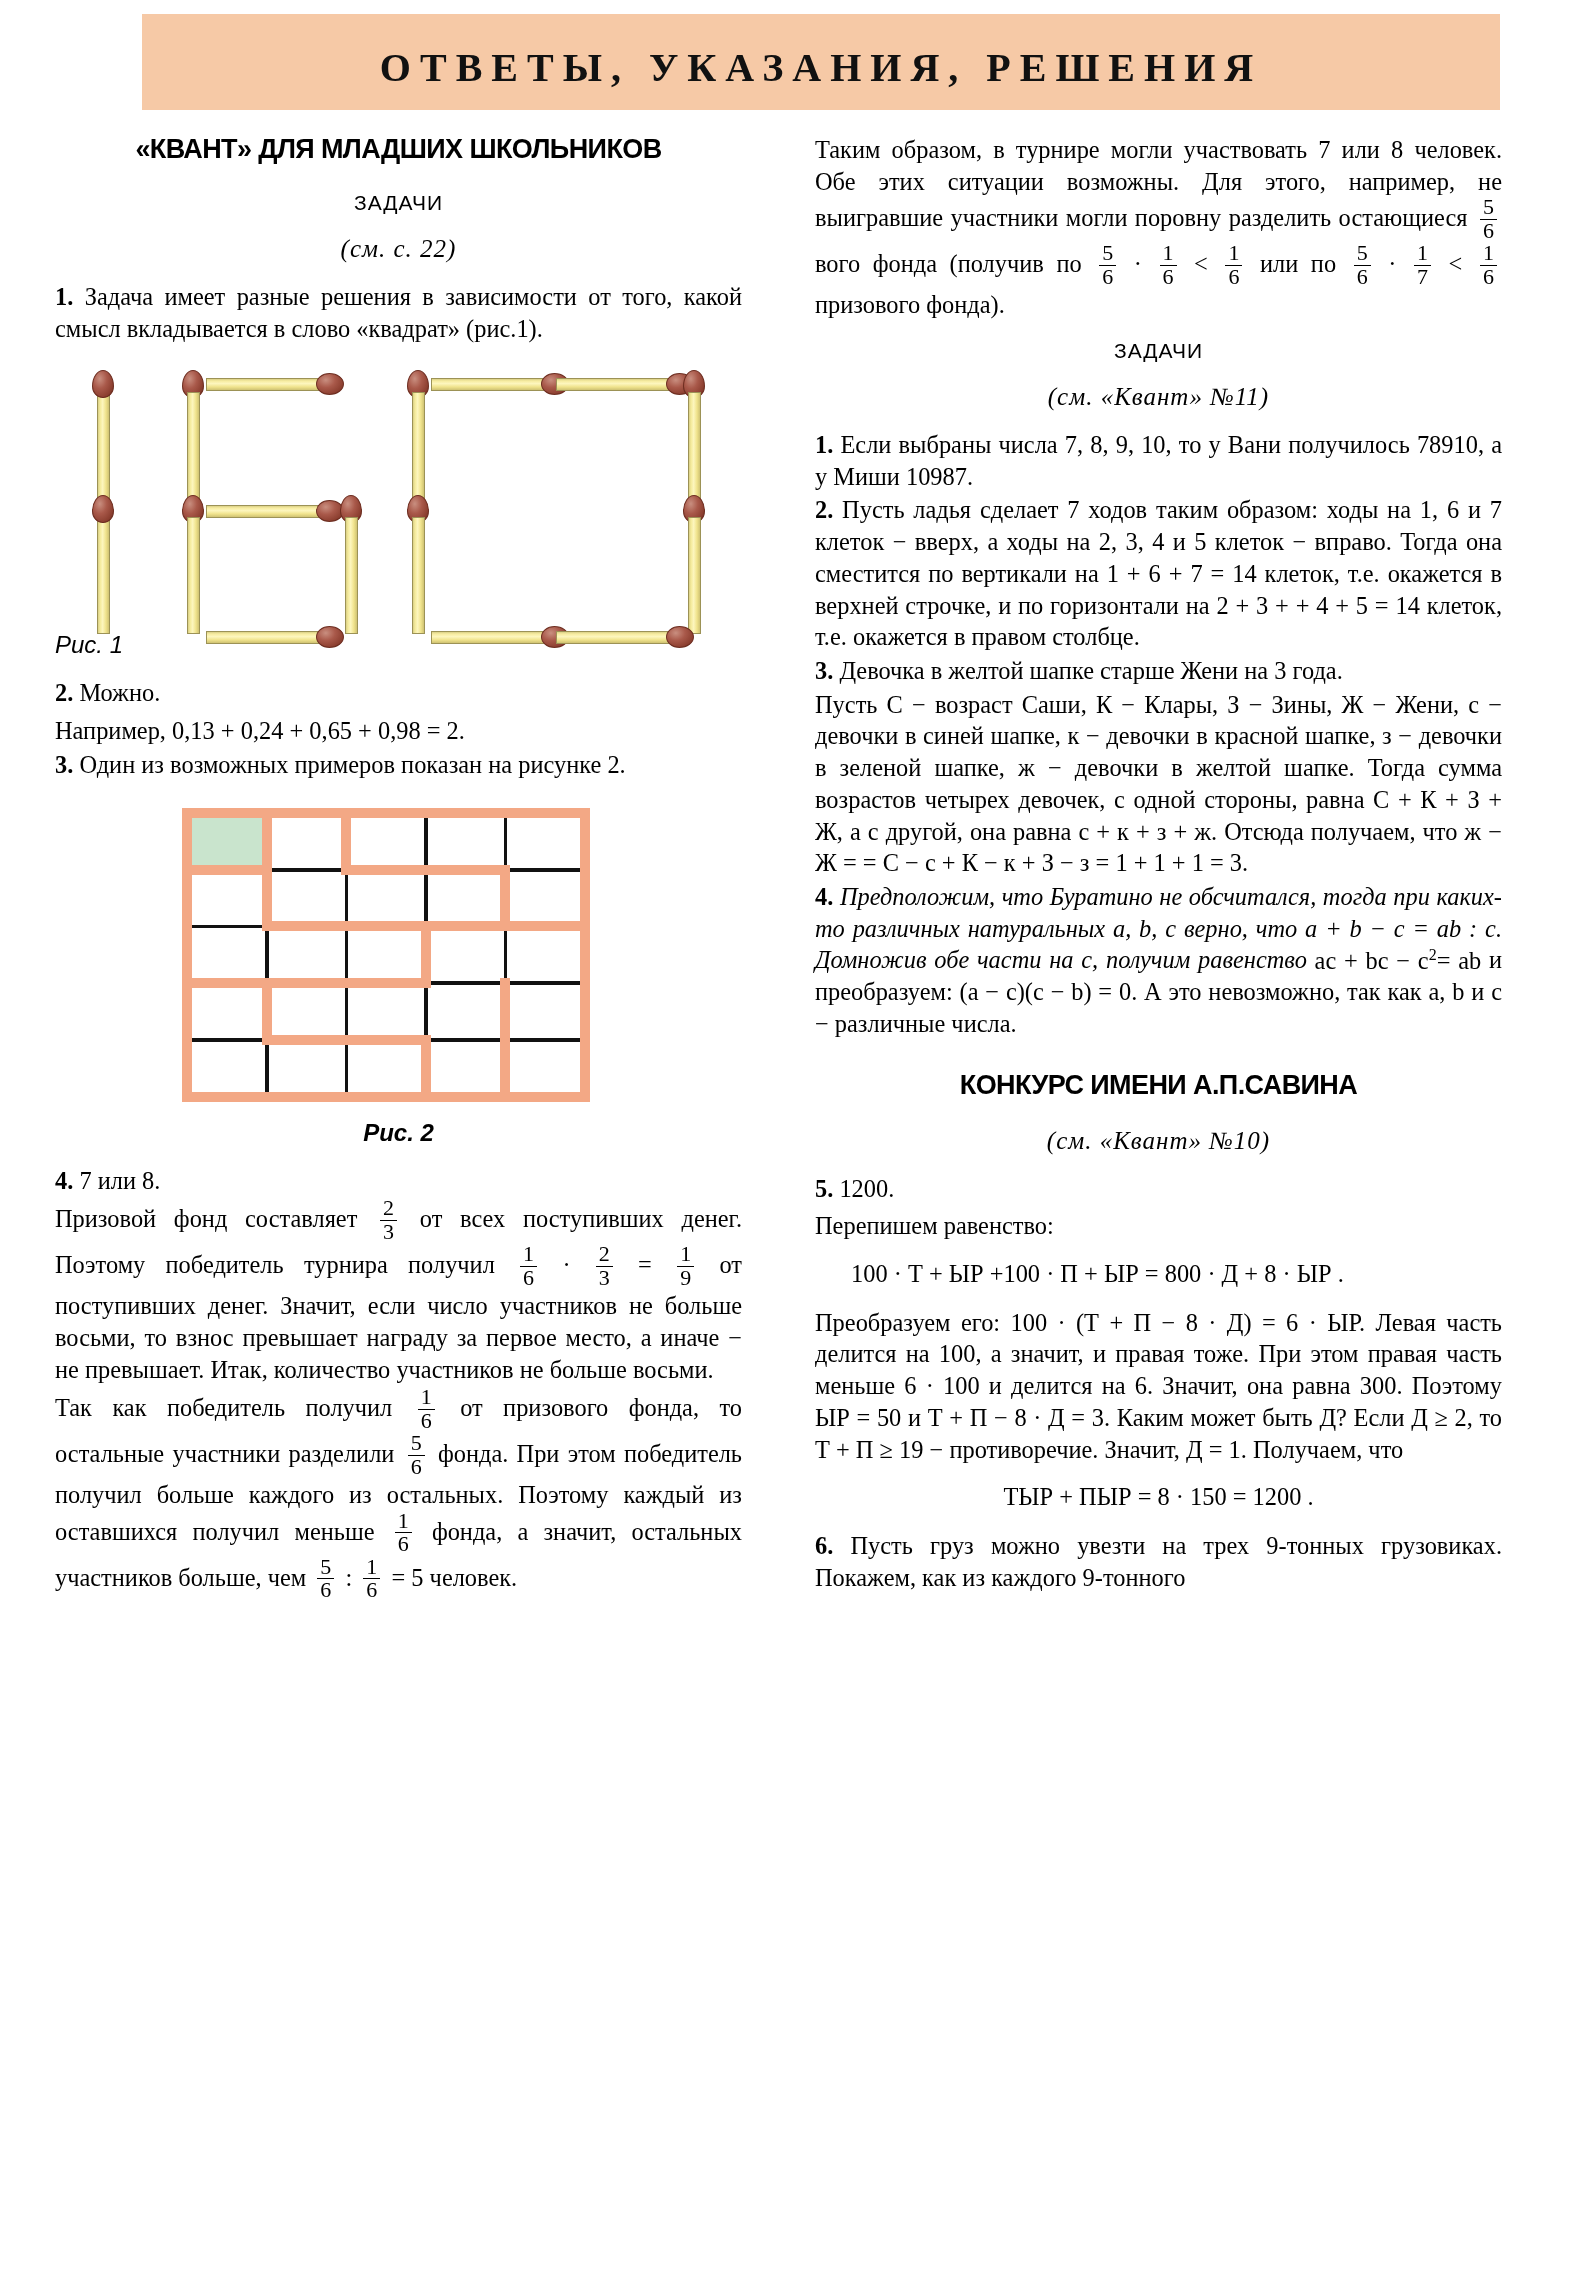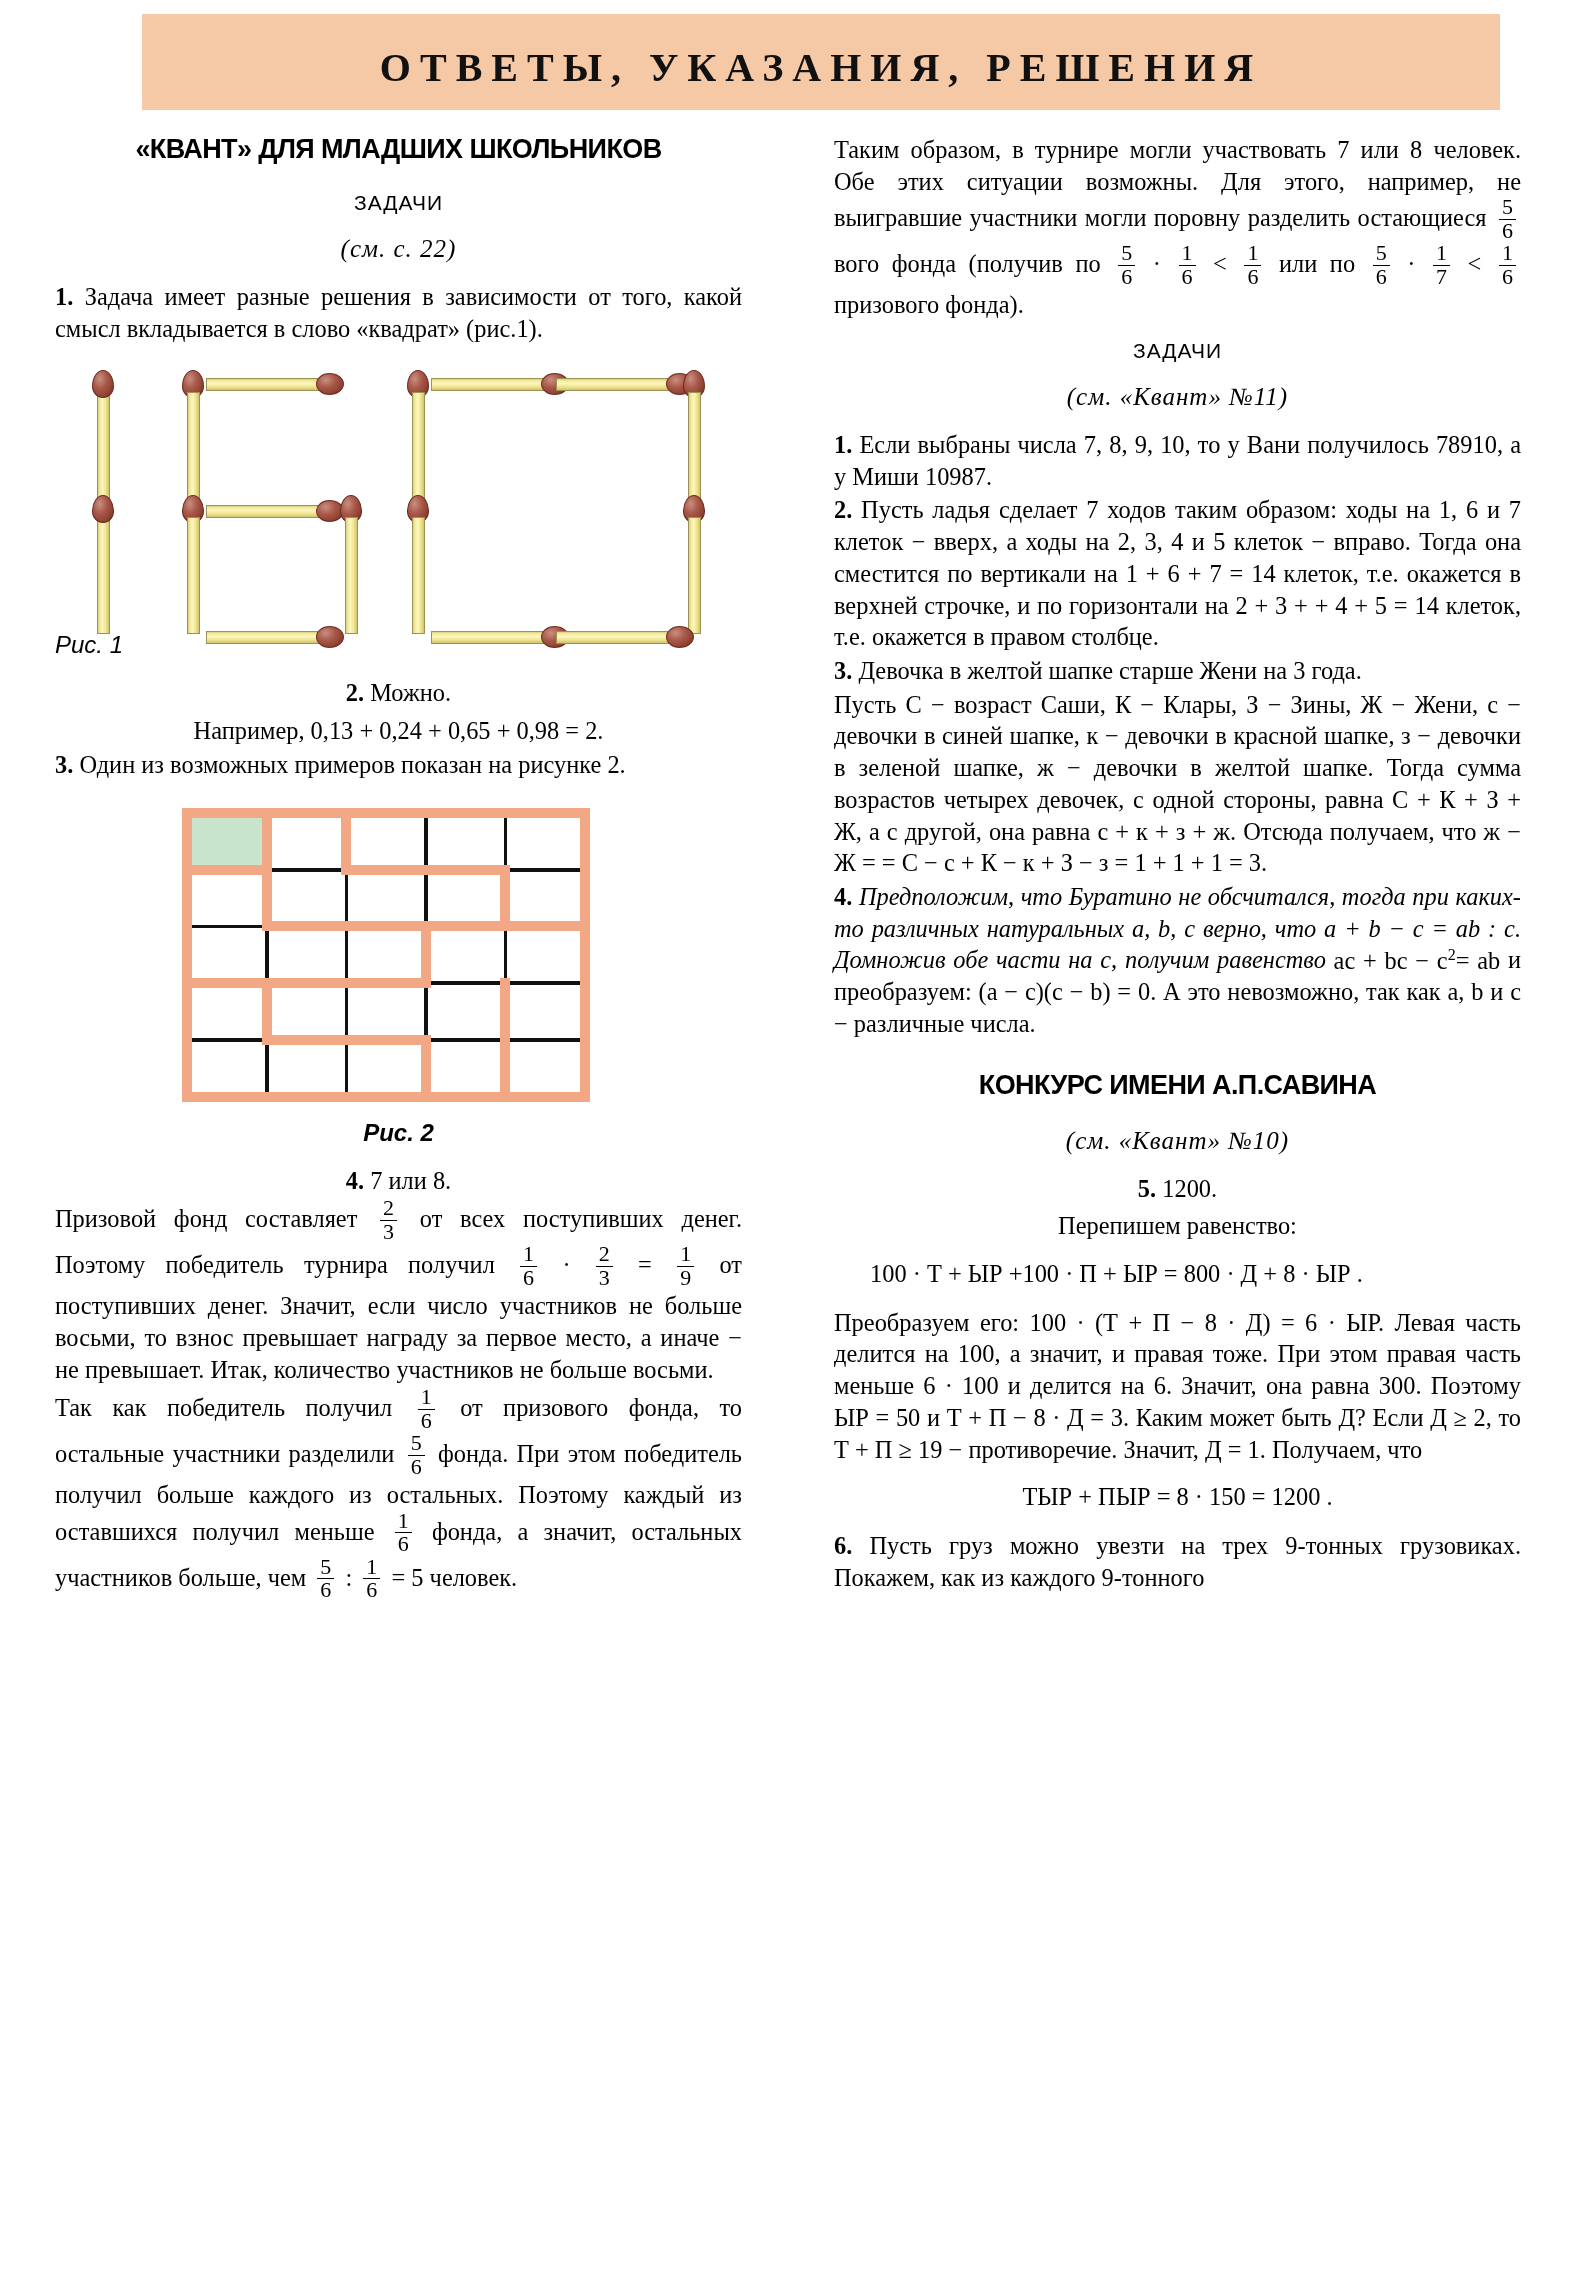--- a/index.html
+++ b/index.html
@@ -22,21 +22,21 @@
     position:absolute;left:142px;top:44px;width:1358px;
     text-align:center;
     font-family:"Liberation Serif", serif;
     font-size:40px;font-weight:700;letter-spacing:9px;
     color:#111;
   }
 
   
   .col{position:absolute;top:134px;width:687px;}
   .col-left{left:55px;}
-  .col-right{left:834px;}
+  .col-right{left:815px;}
 
   .sec-head{
     text-align:center;
     font-family:Liberation Sans, sans-serif;
     font-weight:700;font-size:27px;letter-spacing:-0.6px;
     margin:0 0 26px 0;
     color:#000;
   }
   .sub-head{
     text-align:center;
@@ -52,21 +52,21 @@
     letter-spacing:1px;
   }
   p.tx{
     margin:0 0 2px 0;
     font-size:24.4px;
     line-height:1.30;
     text-align:justify;
     text-justify:inter-word;
     hyphens:none;
   }
-  p.tx.nj{text-align:center;margin-top:6px;}
+  p.tx.nj{text-align:left;margin-top:6px;}
   .num{font-weight:700;}
 
   
   .frac{
     display:inline-flex;
     flex-direction:column;
     align-items:center;
     vertical-align:middle;
     margin:0 5px;
     font-size:22px;

